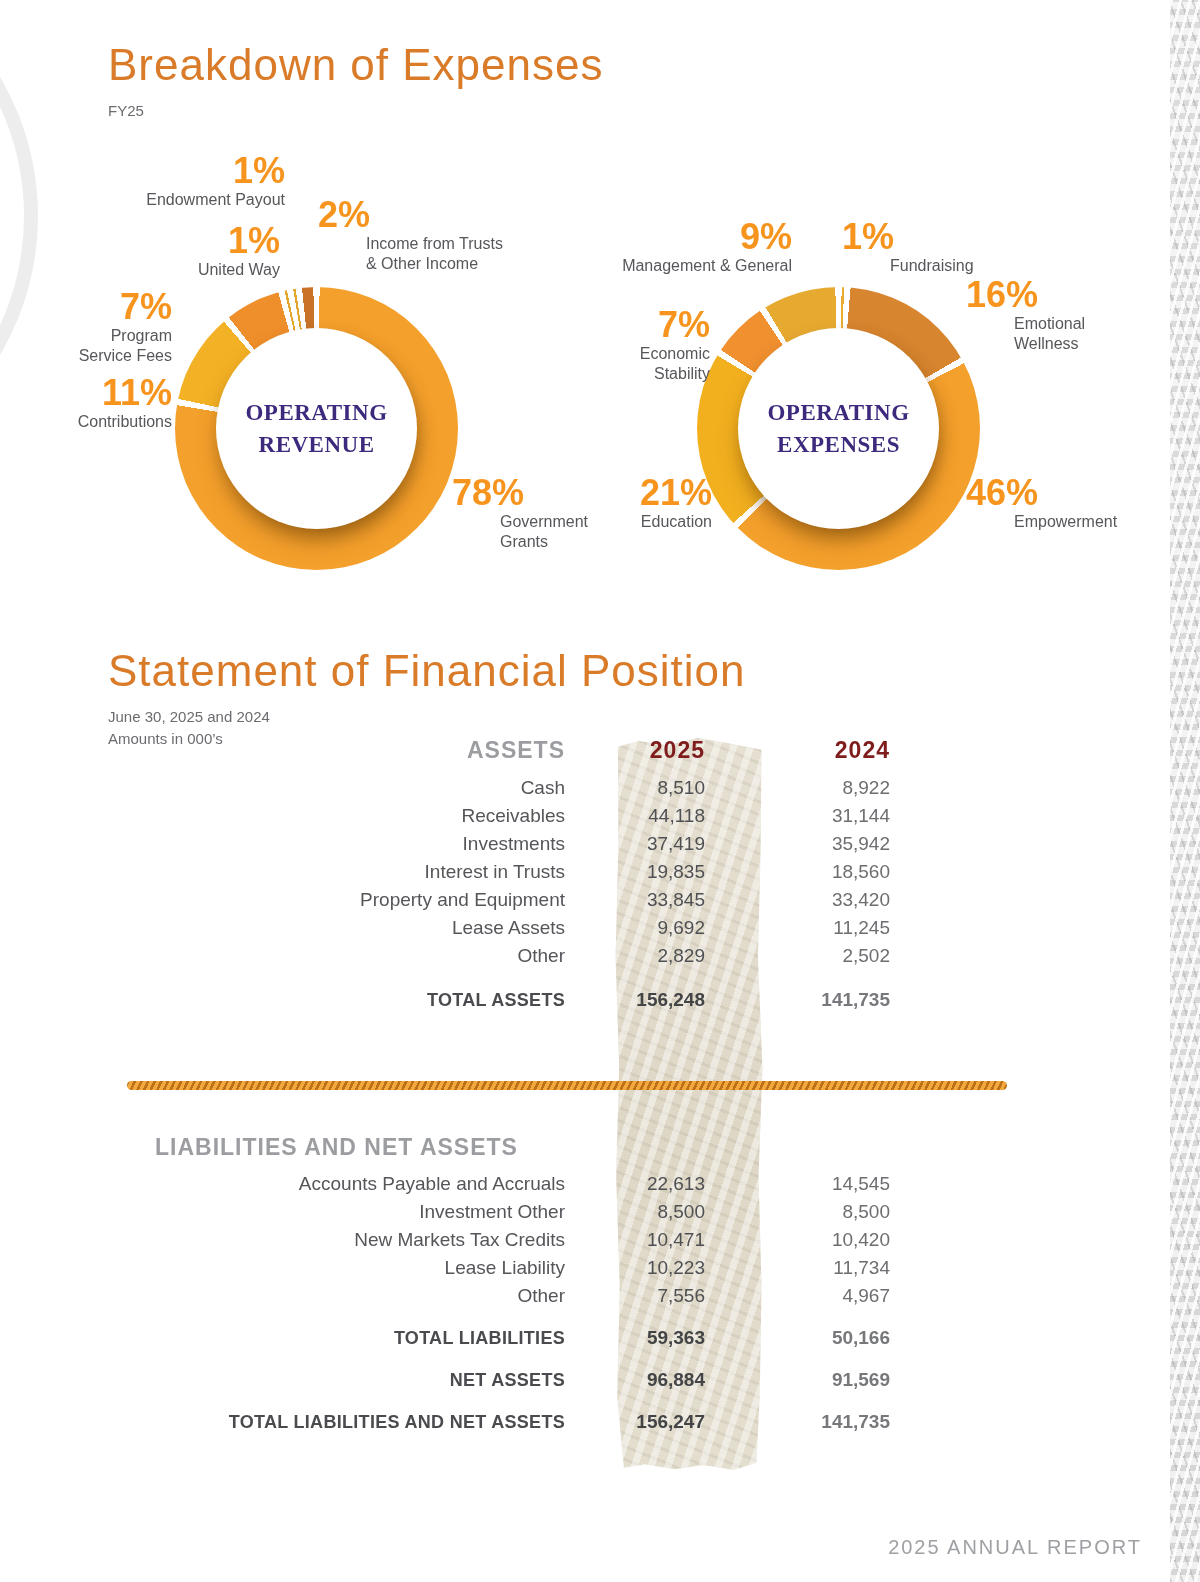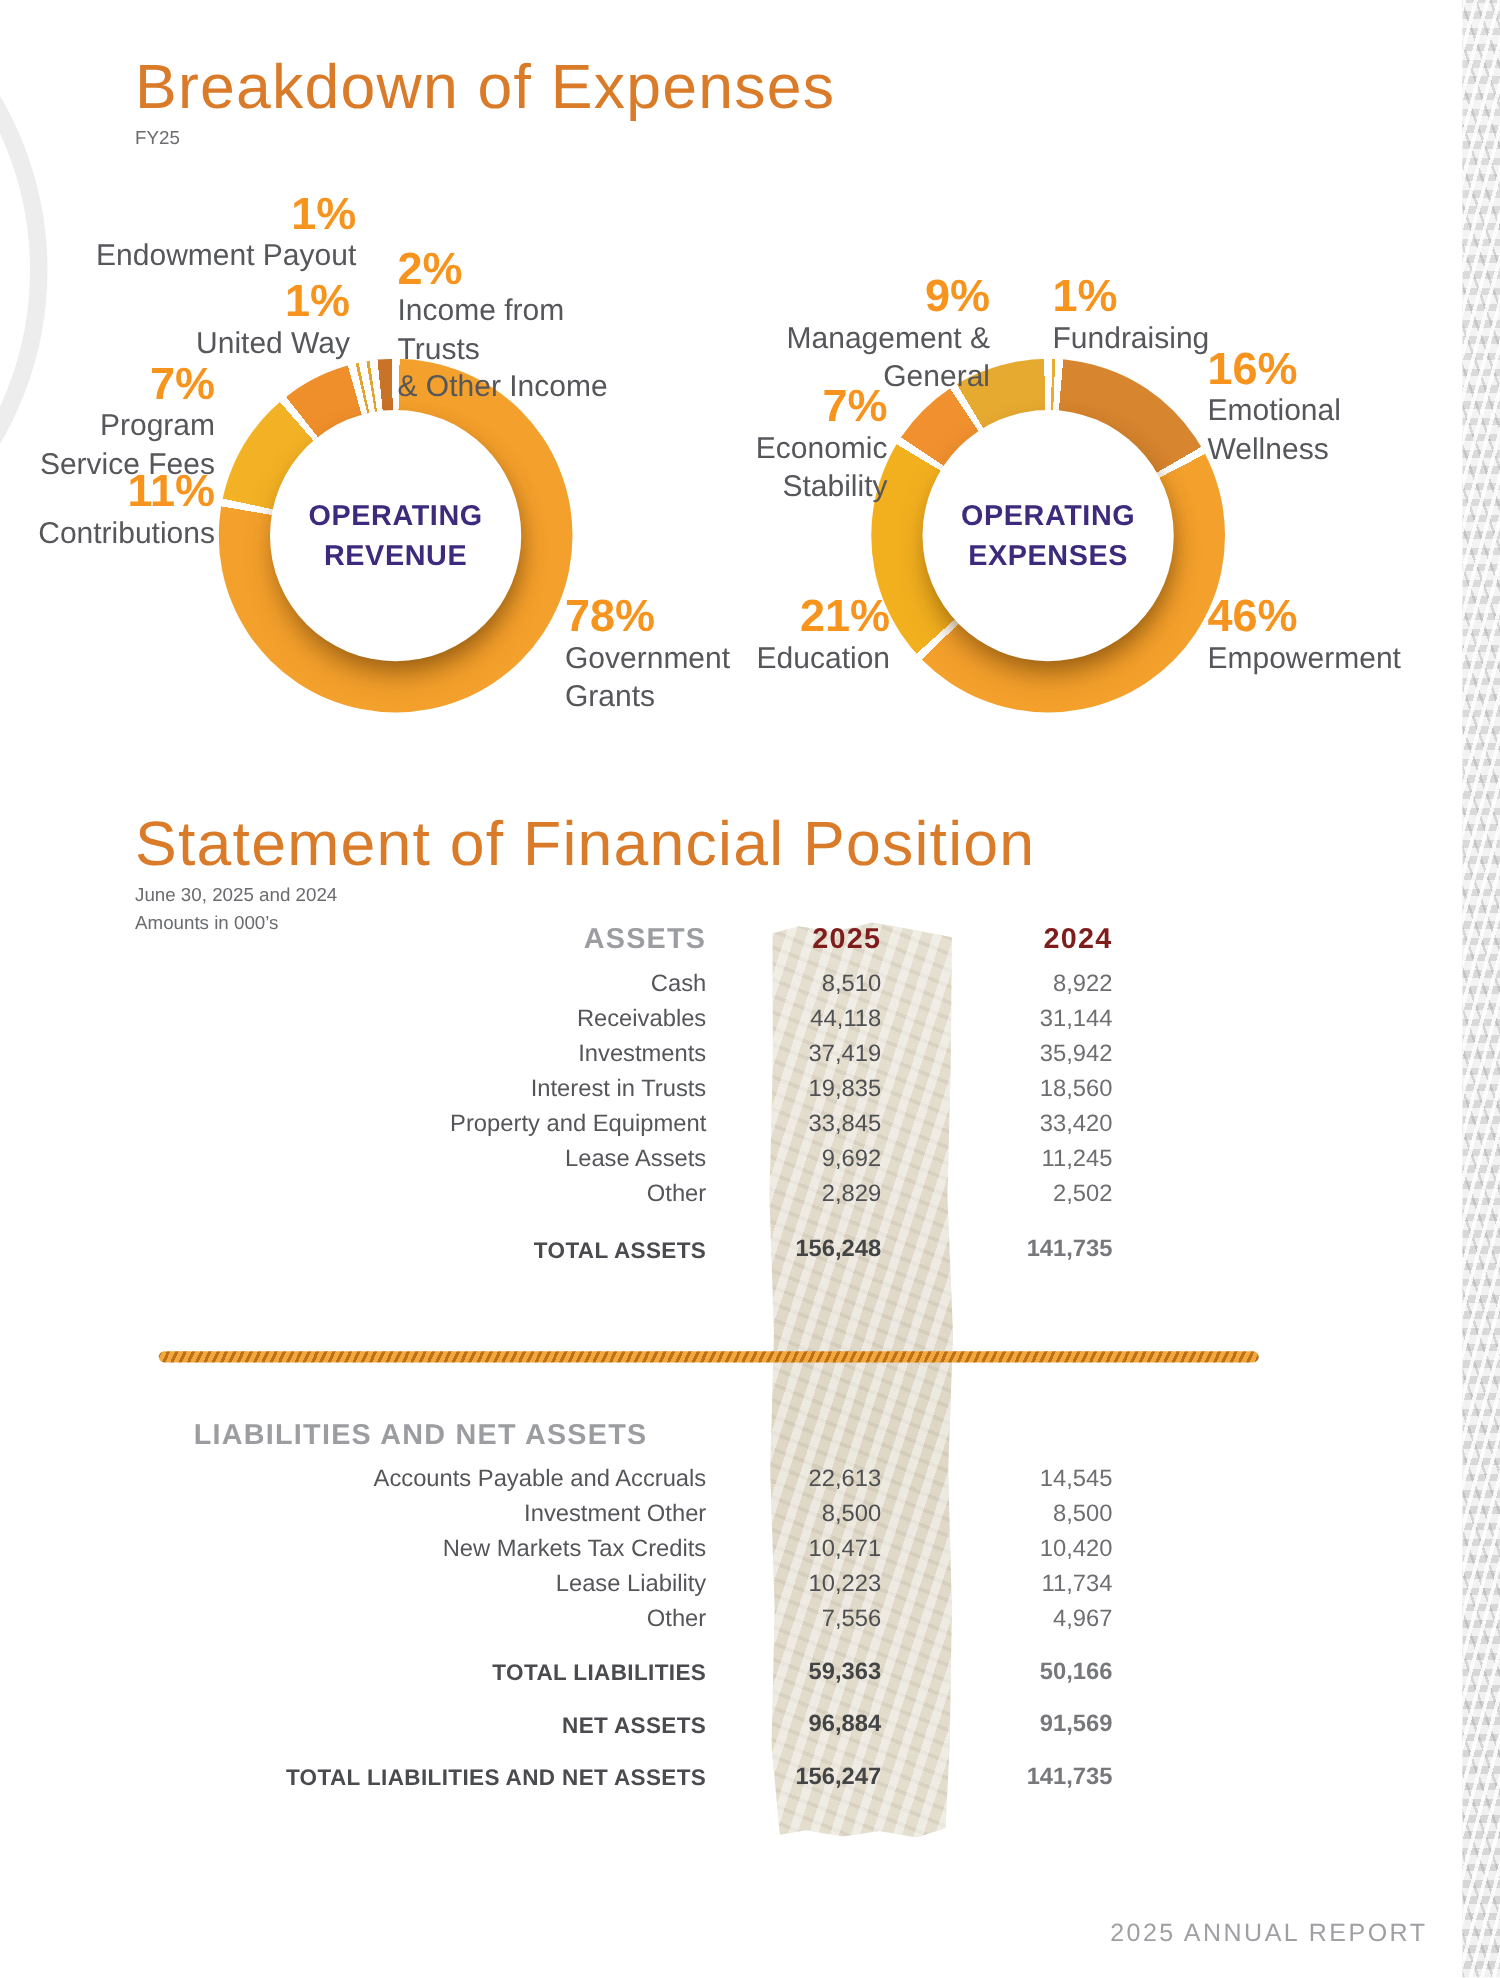--- a/index.html
+++ b/index.html
@@ -18,42 +18,42 @@
   .edge-texture{
     position:absolute; right:0; top:0; width:30px; height:100%; z-index:1;
     background:
       repeating-linear-gradient(105deg, rgba(255,255,255,.85) 0 3px, rgba(255,255,255,0) 3px 9px),
       repeating-linear-gradient(70deg, rgba(140,140,140,.28) 0 2px, rgba(0,0,0,0) 2px 11px),
       repeating-linear-gradient(0deg, rgba(255,255,255,.5) 0 7px, rgba(160,160,160,.18) 7px 13px),
       linear-gradient(180deg,#E9E9E9,#E2E2E2);
   }
   h1.title, h2.title{
     position:absolute; left:108px; margin:0; font-weight:400;
-    color:#D97B28; font-size:50px; letter-spacing:1px; z-index:2;
+    color:#D97B28; font-size:44px; letter-spacing:1px; z-index:2;
   }
   .subtitle{
     position:absolute; left:108px; font-size:15px; color:#6A6C6F; z-index:2; line-height:1.45;
   }
   
   .donut{
     position:absolute; width:283px; height:283px; border-radius:50%; z-index:2;
     background:#F4A02C;
   }
   .donut .hole{
     position:absolute; left:50%; top:50%; width:201px; height:201px; margin:-100.5px 0 0 -100.5px;
     border-radius:50%; background:#ffffff;
     box-shadow:0 14px 22px -4px rgba(112,66,8,.55), 6px 6px 16px -4px rgba(112,66,8,.35);
-    display:flex; flex-direction:column; align-items:center; justify-content:center;
+    display:flex; flex-direction:column; align-items:center; justify-content:center;font-family:Liberation Serif, serif;
   }
   .donut .center-line{
     font-size:23px; font-weight:bold; color:#3E2A7D; letter-spacing:.5px; line-height:1.35;
   }
   .callout{ position:absolute; z-index:3; }
   .callout .pct{ font-size:36px; font-weight:bold; color:#F7941E; line-height:1.05; }
-  .callout .cl{ font-size:24px; color:#56575B; line-height:1.28; }
+  .callout .cl{ font-size:16px; color:#56575B; line-height:1.28;margin-left:48px; }
   .ta-r{ text-align:right; } .ta-l{ text-align:left; }
   
   .paper-strip{
     position:absolute; left:615px; top:738px; width:148px; height:732px; z-index:2;
     background:
       repeating-linear-gradient(108deg, rgba(255,255,255,.45) 0 7px, rgba(255,255,255,0) 7px 16px),
       repeating-linear-gradient(22deg, rgba(120,108,84,.10) 0 3px, rgba(0,0,0,0) 3px 12px),
       linear-gradient(180deg,#E6E0D2,#DED7C6 55%,#E4DECF);
     clip-path:polygon(2% 1.2%,16% .4%,36% 1%,56% 0%,76% .7%,99% 1.6%,
       98.4% 15%,96.6% 30%,99.6% 45%,97% 60%,99% 75%,97.8% 90%,95.5% 99%,

